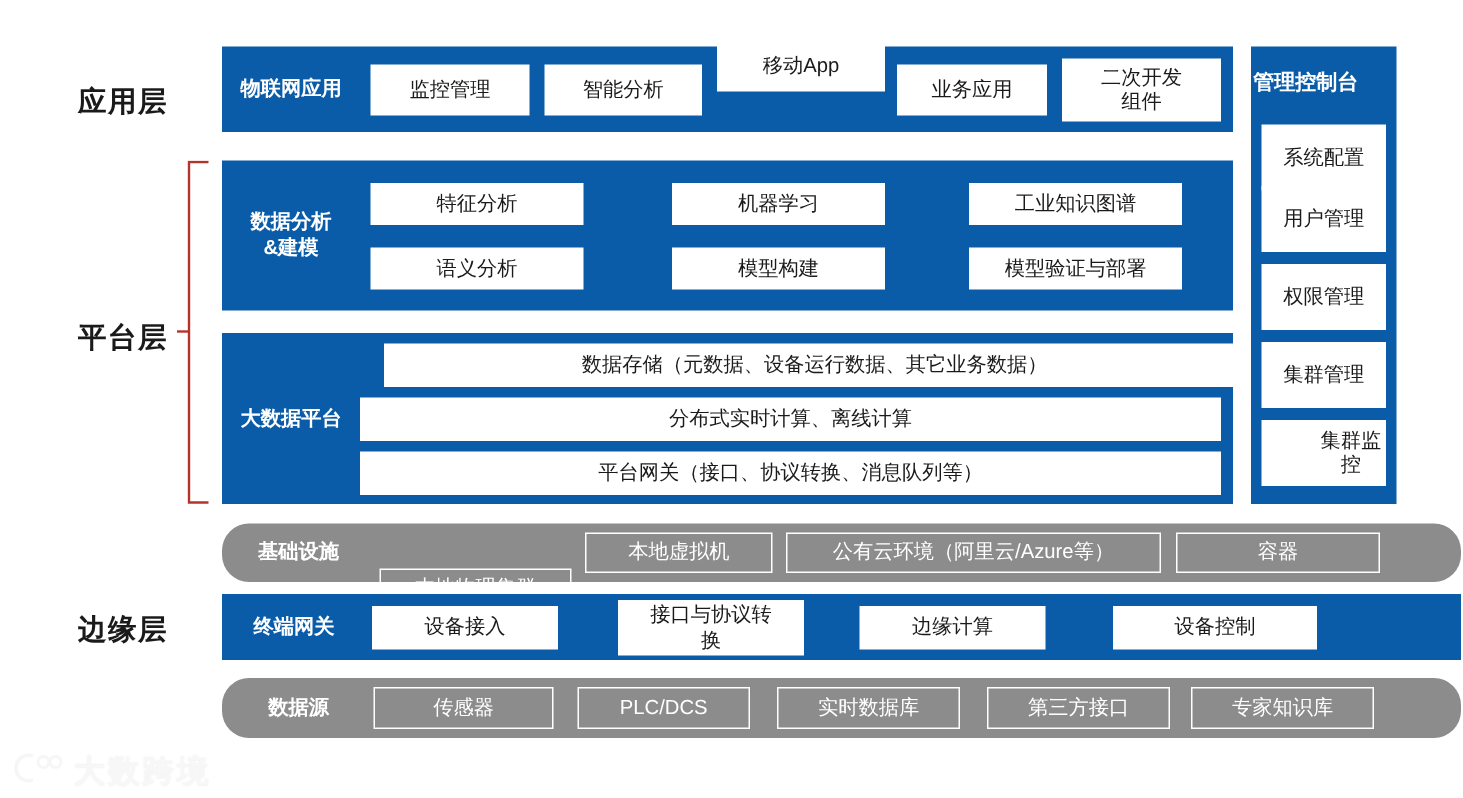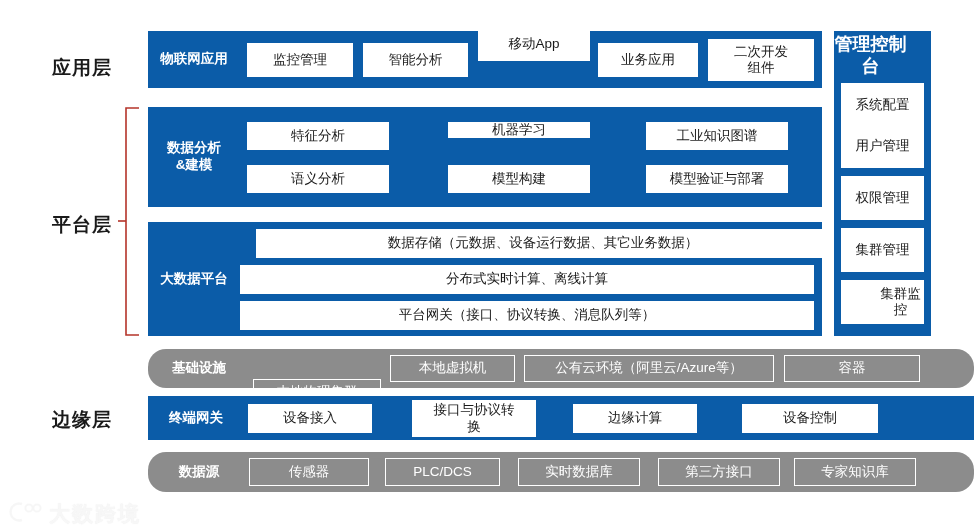--- a/index.html
+++ b/index.html
@@ -119,21 +119,21 @@
 <div class="tile" style="left:478px;top:27px;width:112px;height:34px;">移动App</div>
 <div class="tile" style="left:598px;top:43px;width:100px;height:34px;">业务应用</div>
 <div class="tile" style="left:708px;top:43px;width:106px;height:42px;margin-top:-4px;">二次开发
 组件</div>
 
 <div class="band" style="left:148px;top:107px;width:674px;height:100px;">
 </div>
 <div class="cap" style="left:152px;top:107px;width:84px;height:100px;">数据分析
 &amp;建模</div>
 <div class="tile" style="left:247px;top:122px;width:142px;height:28px;">特征分析</div>
-<div class="tile" style="left:448px;top:122px;width:142px;height:16px;">机器学习</div>
+<div class="tile" style="left:448px;top:122px;width:142px;height:28px;">机器学习</div>
 <div class="tile" style="left:646px;top:122px;width:142px;height:28px;">工业知识图谱</div>
 <div class="tile" style="left:247px;top:165px;width:142px;height:28px;">语义分析</div>
 <div class="tile" style="left:448px;top:165px;width:142px;height:28px;">模型构建</div>
 <div class="tile" style="left:646px;top:165px;width:142px;height:28px;">模型验证与部署</div>
 
 <div class="band" style="left:148px;top:222px;width:674px;height:114px;">
 </div>
 <div class="cap" style="left:152px;top:222px;width:84px;height:114px;">大数据平台</div>
 <div class="tile" style="left:232px;top:229px;width:574px;height:29px;margin-left:24px;">数据存储（元数据、设备运行数据、其它业务数据）</div>
 <div class="tile" style="left:240px;top:265px;width:574px;height:29px;">分布式实时计算、离线计算</div>
@@ -160,21 +160,21 @@
 </div>
 <div class="cap" style="left:156px;top:452px;width:86px;height:40px;">数据源</div>
 <div class="tile outline" style="left:249px;top:458px;width:120px;height:28px;">传感器</div>
 <div class="tile outline" style="left:385px;top:458px;width:115px;height:28px;">PLC/DCS</div>
 <div class="tile outline" style="left:518px;top:458px;width:122px;height:28px;">实时数据库</div>
 <div class="tile outline" style="left:658px;top:458px;width:122px;height:28px;">第三方接口</div>
 <div class="tile outline" style="left:794px;top:458px;width:122px;height:28px;">专家知识库</div>
 
 <div class="band" style="left:834px;top:31px;width:97px;height:305px;">
 </div>
-<div class="cap" style="left:834px;top:45px;width:73px;height:20px;font-size:18px;">管理控制台</div>
+<div class="cap" style="left:834px;top:45px;width:73px;height:20px;font-size:14px;">管理控制台</div>
 <div class="tile" style="left:841px;top:71px;width:83px;height:44px;margin-top:12px;">系统配置</div>
 <div class="tile" style="left:841px;top:124px;width:83px;height:44px;">用户管理</div>
 <div class="tile" style="left:841px;top:176px;width:83px;height:44px;">权限管理</div>
 <div class="tile" style="left:841px;top:228px;width:83px;height:44px;">集群管理</div>
 <div class="tile" style="left:841px;top:280px;width:83px;height:44px;padding-left:36px;">集群监控</div>
 
 <div class="watermark">
   <span>
     <svg width="34" height="22" viewBox="0 0 34 22" xmlns="http://www.w3.org/2000/svg">
       <path d="M14 3 A8.5 8.5 0 1 0 14 19" fill="none" stroke="#f0f0f0" stroke-width="2.4"></path>

